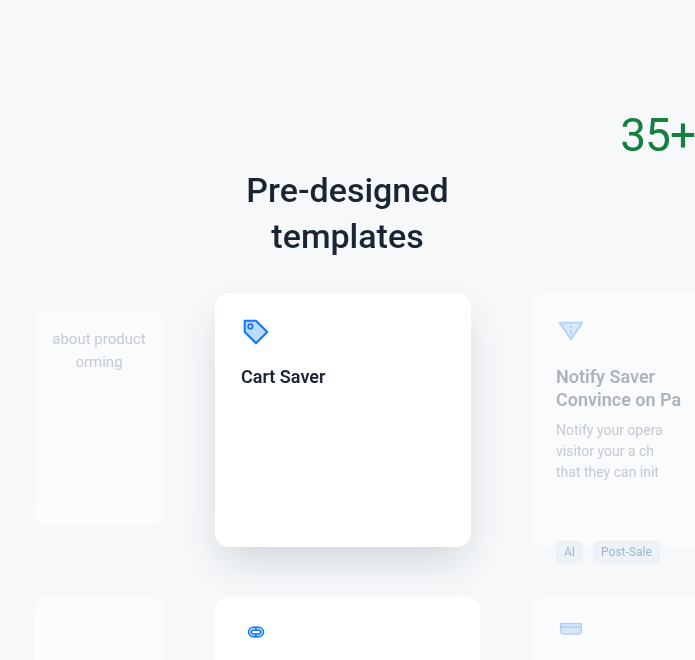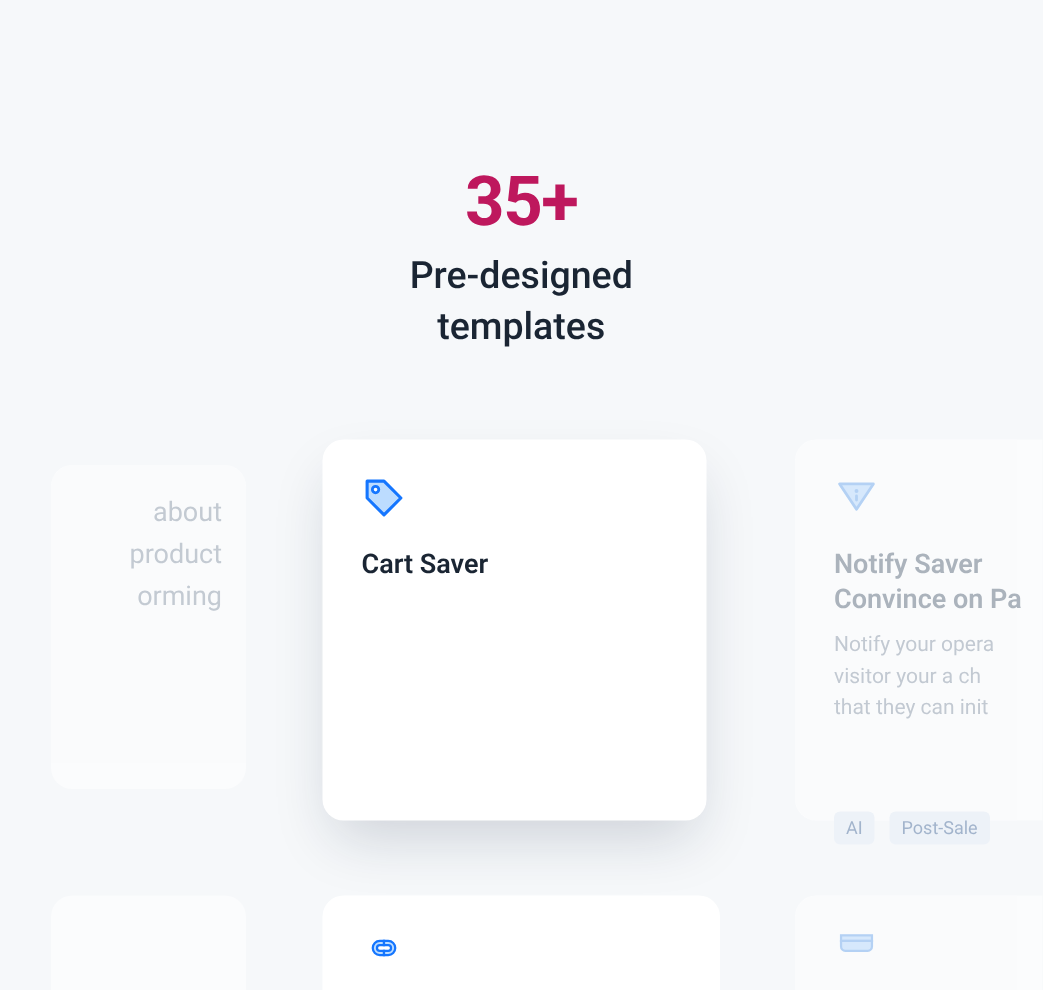--- a/index.html
+++ b/index.html
@@ -9,26 +9,27 @@
     font-family: -apple-system, BlinkMacSystemFont, "Segoe UI", Roboto, Arial, sans-serif;
     color: #1a2533;
     position: relative;
   }
   .header {
     text-align: center;
     padding-top: 108px;
   }
   .header .count {
     font-size: 46px;
-    font-weight: 700;
-    color: #be185d;
+    font-weight: 400;
+    color: #15803d;
     letter-spacing: -1px;
+    text-align: right;
   }
   .header .subtitle {
-    font-size: 25px;
+    font-size: 34px;
     font-weight: 500;
     color: #1a2533;
     margin-top: 6px;
     line-height: 1.35;
   }
 
   .carousel {
     position: absolute;
     top: 293px;
     left: 0; right: 0;
@@ -76,24 +77,24 @@
     color: #1a2533;
     margin-bottom: 8px;
     line-height: 1.3;
   }
   .card p {
     font-size: 14px;
     color: #6b7785;
     line-height: 1.5;
   }
   .card.side-left p {
-    font-size: 18px;
+    font-size: 15px;
     color: #9aa5b3;
     line-height: 1.55;
-    text-align: right;
+    text-align: center;
   }
   .card.side-right h3 { font-size: 18px; color:#6e7b8b; white-space: nowrap;}
   .card.side-right p { font-size: 14px; color:#99a4b2; white-space: nowrap;}
 
   .tags { margin-top: 14px; }
   .tag {
     display: inline-block;
     font-size: 12px;
     color: #5f7ea8;
     background: #e7eef7;

